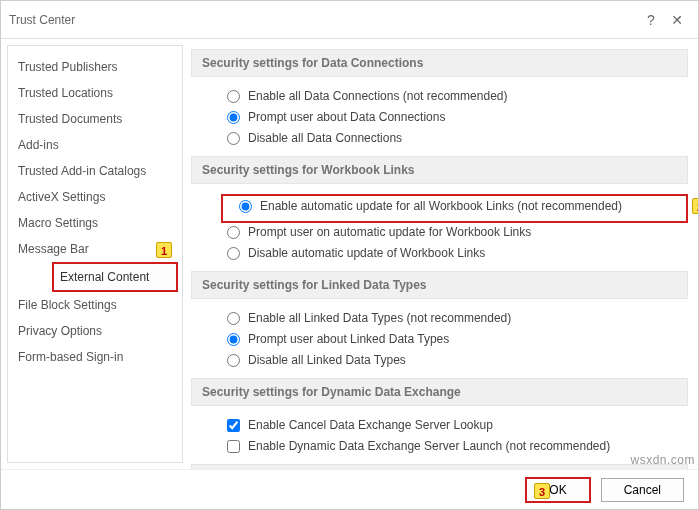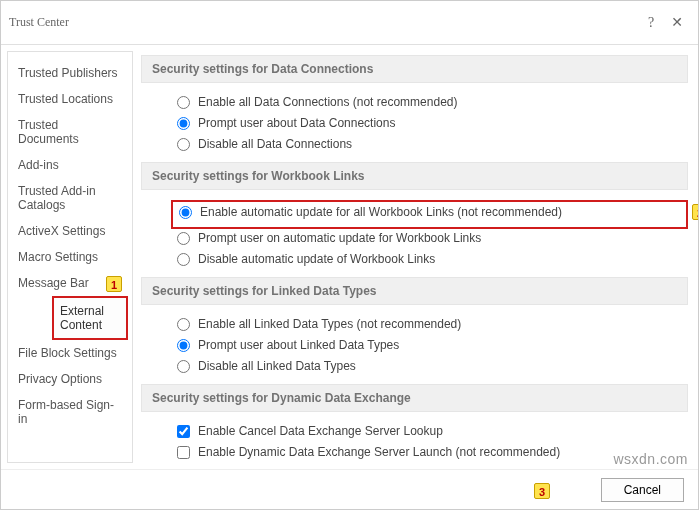--- a/index.html
+++ b/index.html
@@ -1,37 +1,37 @@
 <!DOCTYPE html>
 <html><head>
 <meta charset="utf-8">
 <style>
 * { box-sizing: border-box; margin: 0; padding: 0; }
 body { font-family: "Segoe UI", Tahoma, sans-serif; font-size: 12px; color: #333; background: #fff; width: 699px; height: 510px; overflow: hidden; }
 .dialog { width: 699px; height: 510px; border: 1px solid #ccc; display: flex; flex-direction: column; background: #fff; }
-.titlebar { height: 44px; display: flex; align-items: center; padding: 0 8px; border-bottom: 1px solid #e0e0e0; font-family: Liberation Serif, serif; }
+.titlebar { height: 38px; display: flex; align-items: center; padding: 0 8px; border-bottom: 1px solid #e0e0e0; }
 .titlebar .title { flex: 1; color: #666; font-size: 12px; }
 .titlebar .help, .titlebar .close { width: 26px; text-align: center; color: #666; font-size: 14px; cursor: pointer; }
 .body { flex: 1; display: flex; overflow: hidden; }
-.sidebar { width: 126px; border: 1px solid #e0e0e0; margin: 6px 0 6px 6px; padding: 8px 4px; background: #fff; }
+.sidebar { width: 176px; border: 1px solid #e0e0e0; margin: 6px 0 6px 6px; padding: 8px 4px; background: #fff; }
 .side-item { padding: 6px 6px; color: #555; cursor: pointer; font-size: 12px; }
 .side-item.selected { background: #fdfdfd; border: 2px solid #d01c1c; color: #333; margin-left: 40px; }
 .annot { display: inline-block; width: 16px; height: 16px; line-height: 16px; text-align: center; background: #ffe34d; border: 1px solid #c9a000; color: #b00; font-weight: bold; font-size: 11px; border-radius: 2px; margin-left: 4px; float: right; }
 .main { flex: 1; overflow-y: auto; padding: 4px 10px 0 8px; }
 .section-head { background: #f0f0f0; border: 1px solid #e5e5e5; padding: 6px 10px; font-weight: 600; color: #737373; margin: 6px 0 10px 0; font-size: 12px; }
 .opt { display: flex; align-items: center; padding: 2px 0 5px 36px; font-size: 12px; color: #444; }
 .opt input[type=radio], .opt input[type=checkbox] { margin-right: 8px; }
 .framed { border: 2px solid #d01c1c; padding: 1px 2px 3px 0; margin-left: 30px; position: relative; }
-.framed .opt { padding-left: 6px; }
+.framed .opt { padding-left: 16px; }
 .annot-inline { position: absolute; right: -22px; top: 2px; }
 .footer { height: 40px; border-top: 1px solid #eee; display: flex; align-items: center; justify-content: flex-end; padding: 0 14px; gap: 10px; position: relative; }
 .btn { border: 1px solid #aaa; background: #fdfdfd; padding: 4px 22px; font-size: 12px; cursor: pointer; }
 .btn.ok { border: 2px solid #d01c1c; }
 .annot3 { position: absolute; right: 148px; bottom: 10px; }
-.watermark { position: absolute; right: 10px; bottom: 42px; color: #999; font-size: 14px; letter-spacing: 0.5px; text-align: center; }
+.watermark { position: absolute; right: 3px; bottom: 42px; color: #999; font-size: 12px; letter-spacing: 0.5px; text-align: center; }
 </style>
 </head>
 <body>
 
 <div class="dialog">
   <div class="titlebar">
     <span class="title">Trust Center</span>
     <span class="help">?</span>
     <span class="close">✕</span>
   </div>
@@ -106,16 +106,17 @@
           <input type="checkbox" style="">
           <label>Enable Dynamic Data Exchange Server Launch (not recommended)</label>
         </div>
 
       <div class="section-head">Security settings for opening  Microsoft Query files (.iqy, .oqy, .dqy and .rqy) from an untrusted source</div>
 
     </div>
   </div>
   <div class="footer">
     <span class="annot annot3">3</span>
+    <button class="btn ok">OK</button>
     <button class="btn">Cancel</button>
     <span class="watermark">wsxdn.com</span>
   </div>
 </div>
 
 </body></html>

